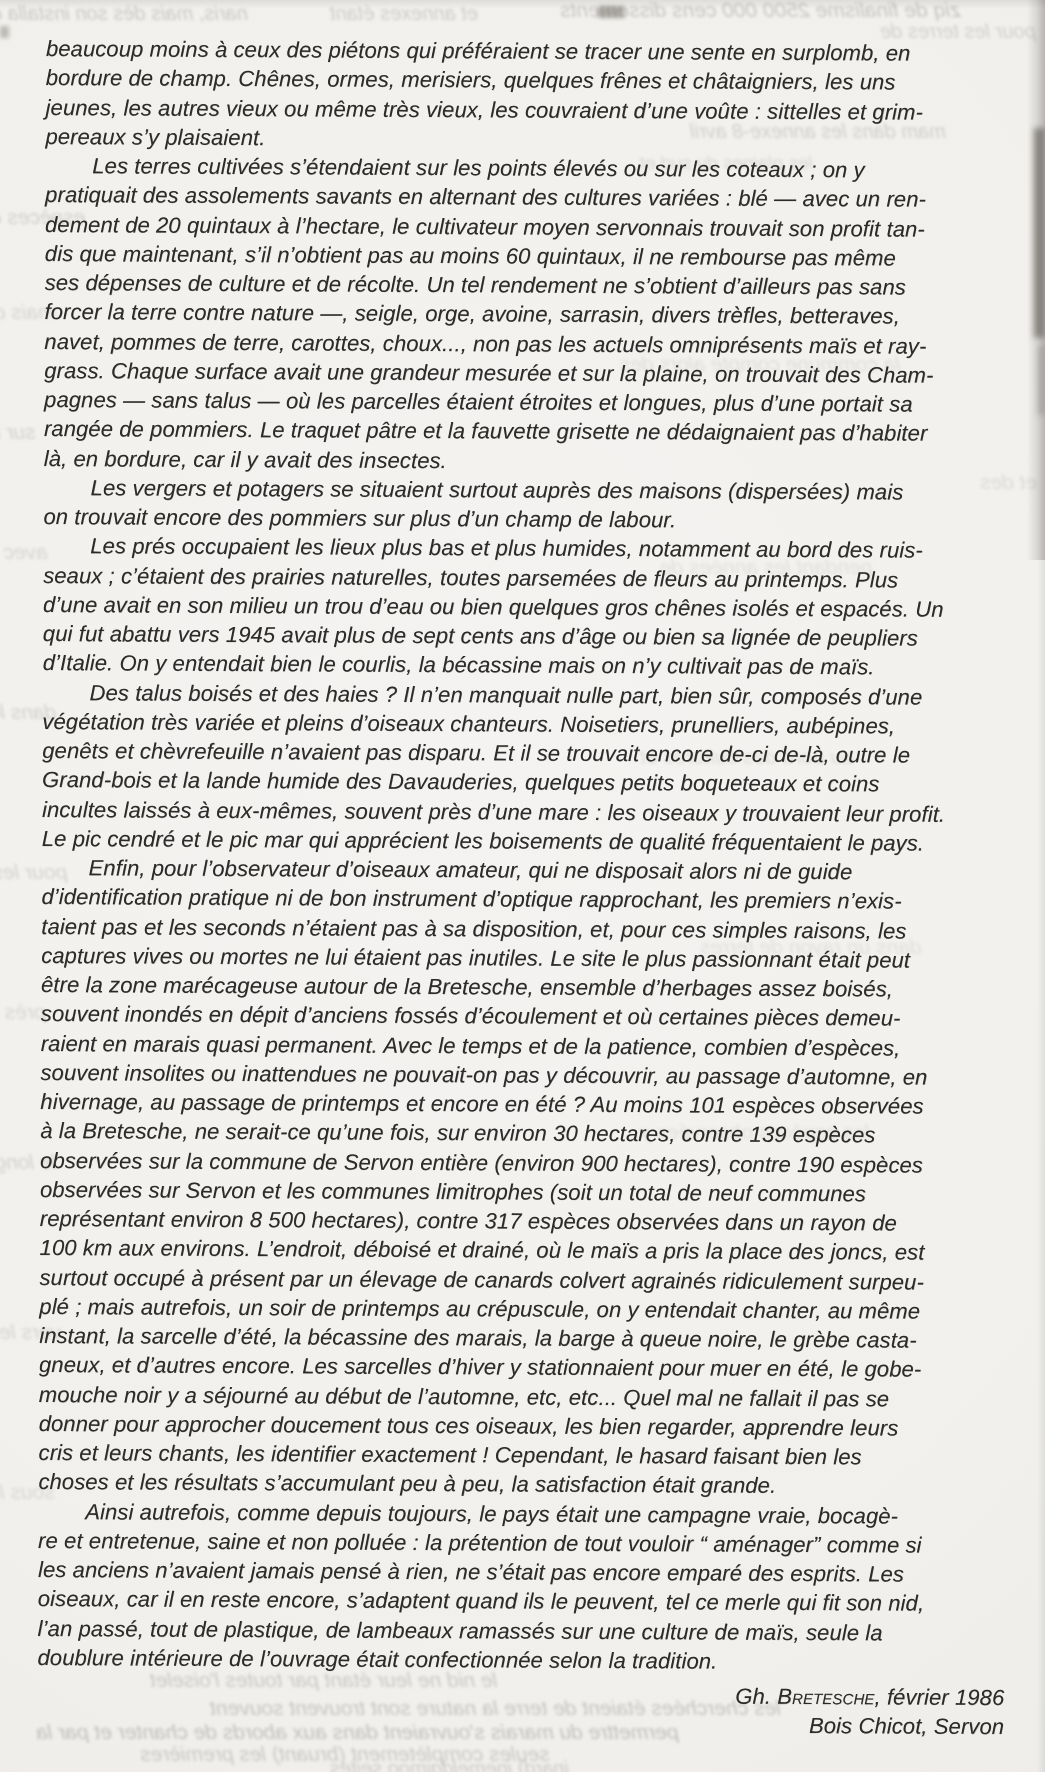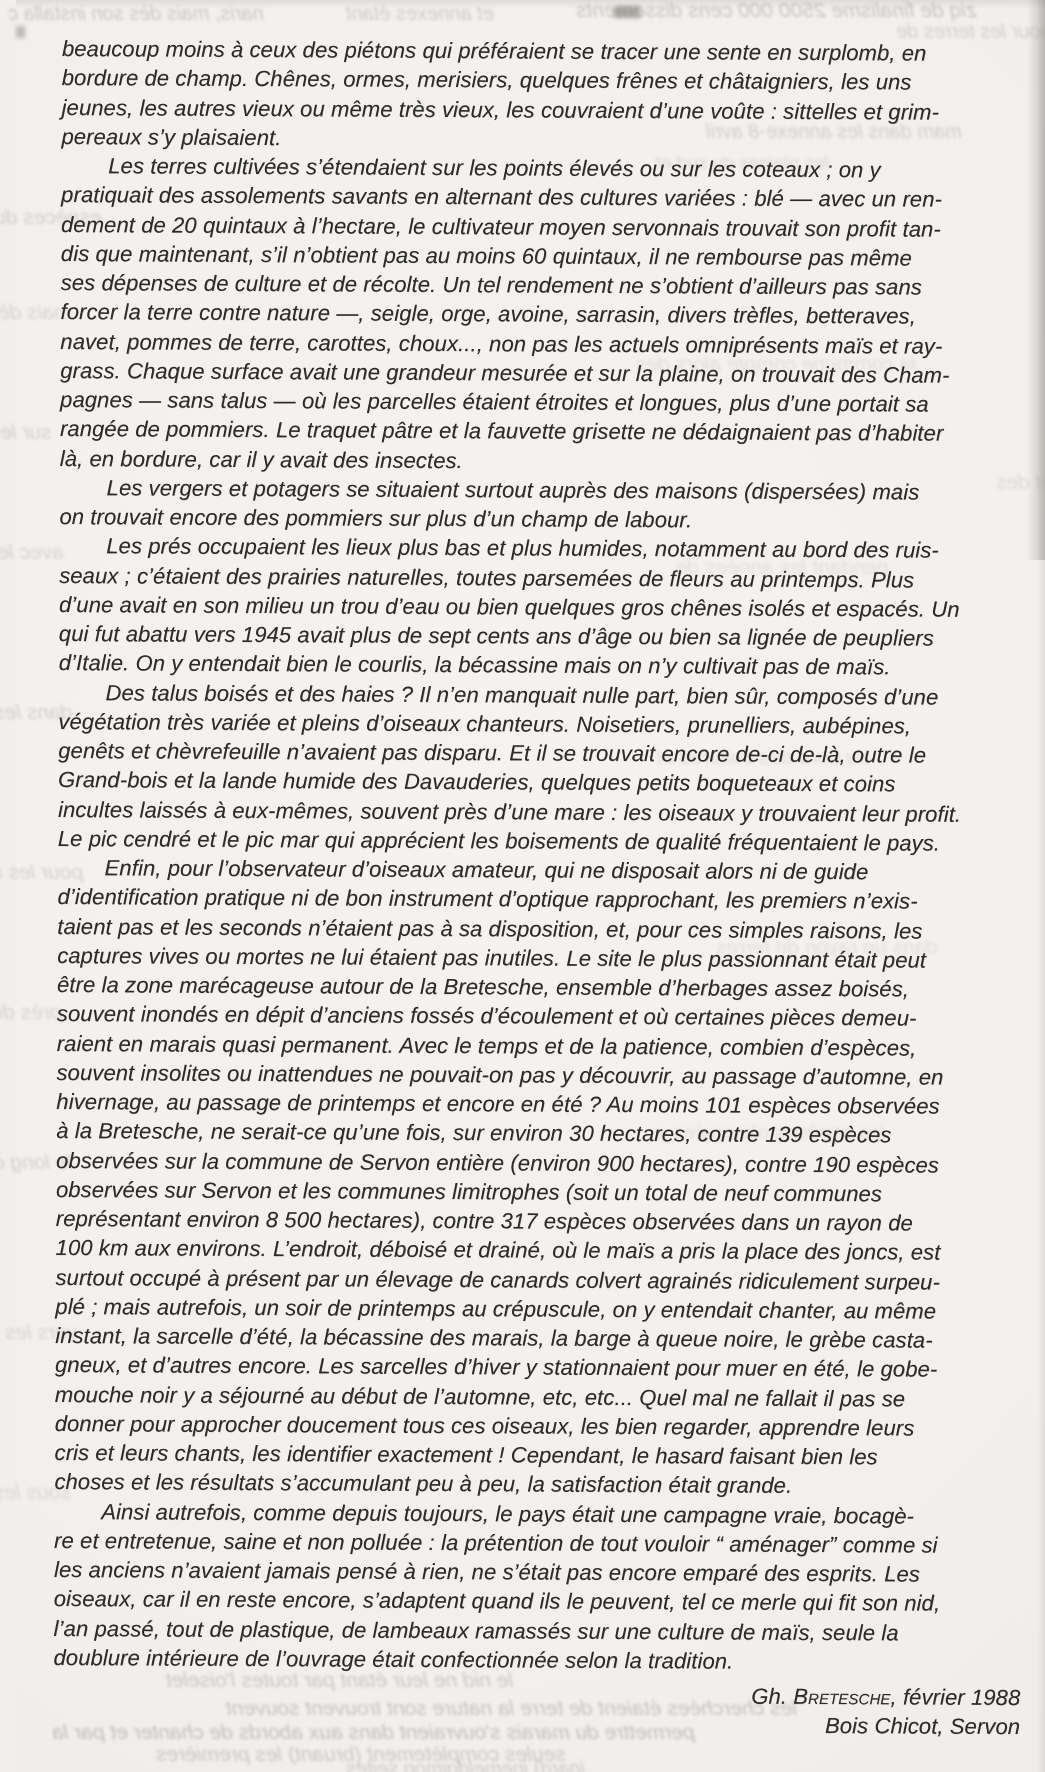--- a/index.html
+++ b/index.html
@@ -6,21 +6,20 @@
   html,body{margin:0;padding:0;}
   body{
     width:1045px;height:1772px;position:relative;overflow:hidden;
     background:#f0efec;
     font-family:"Liberation Sans", sans-serif;
   }
   .page{
     position:absolute;inset:0;
     background:
       radial-gradient(130% 95% at 45% 42%, #f4f3f1 0%, #f1f0ed 55%, #ebe9e6 100%);
-    margin-left: 16px;
   }
   .shade-right-top{
     position:absolute;top:0;right:0;width:18px;height:560px;
     background:linear-gradient(to left, rgba(92,88,82,0.30), rgba(92,88,82,0));
   }
   .shade-right-full{
     position:absolute;top:0;right:0;width:8px;height:100%;
     background:linear-gradient(to left, rgba(92,88,82,0.12), rgba(92,88,82,0));
   }
   .shade-top{
@@ -140,21 +139,21 @@
         <div class="line">donner pour approcher doucement tous ces oiseaux, les bien regarder, apprendre leurs</div>
         <div class="line">cris et leurs chants, les identifier exactement ! Cependant, le hasard faisant bien les</div>
         <div class="line">choses et les résultats s’accumulant peu à peu, la satisfaction était grande.</div>
         <div class="line pstart">Ainsi autrefois, comme depuis toujours, le pays était une campagne vraie, bocagè-</div>
         <div class="line">re et entretenue, saine et non polluée : la prétention de tout vouloir “ aménager” comme si</div>
         <div class="line">les anciens n’avaient jamais pensé à rien, ne s’était pas encore emparé des esprits. Les</div>
         <div class="line">oiseaux, car il en reste encore, s’adaptent quand ils le peuvent, tel ce merle qui fit son nid,</div>
         <div class="line">l’an passé, tout de plastique, de lambeaux ramassés sur une culture de maïs, seule la</div>
         <div class="line">doublure intérieure de l’ouvrage était confectionnée selon la tradition.</div>
       </div>
-    <div class="sig-line sig-first"><span>Gh. </span><span class="smallcaps">Bretesche</span><span>, février 1988</span></div>
+    <div class="sig-line sig-first"><span>Gh. </span><span class="smallcaps">Bretesche</span><span>, février 1986</span></div>
     <div class="sig-line">Bois Chicot, Servon</div>
   </div>
 
   <div id="mark-layer">
       <div class="mark" style="left: 598px; top: 6px; width: 26px; height: 12px; background: rgb(119, 115, 108); opacity: 0.55; filter: blur(2px);"></div>
       <div class="mark" style="left: 1034px; top: 128px; width: 11px; height: 210px; background: rgb(85, 80, 74); opacity: 0.6; filter: blur(3px);"></div>
       <div class="mark" style="left: 1038px; top: 345px; width: 7px; height: 70px; background: rgb(110, 105, 98); opacity: 0.35; filter: blur(3px);"></div>
       <div class="mark" style="left: 0px; top: 26px; width: 9px; height: 12px; background: rgb(138, 134, 127); opacity: 0.5; filter: blur(2px);"></div>
     </div>
 </div>

